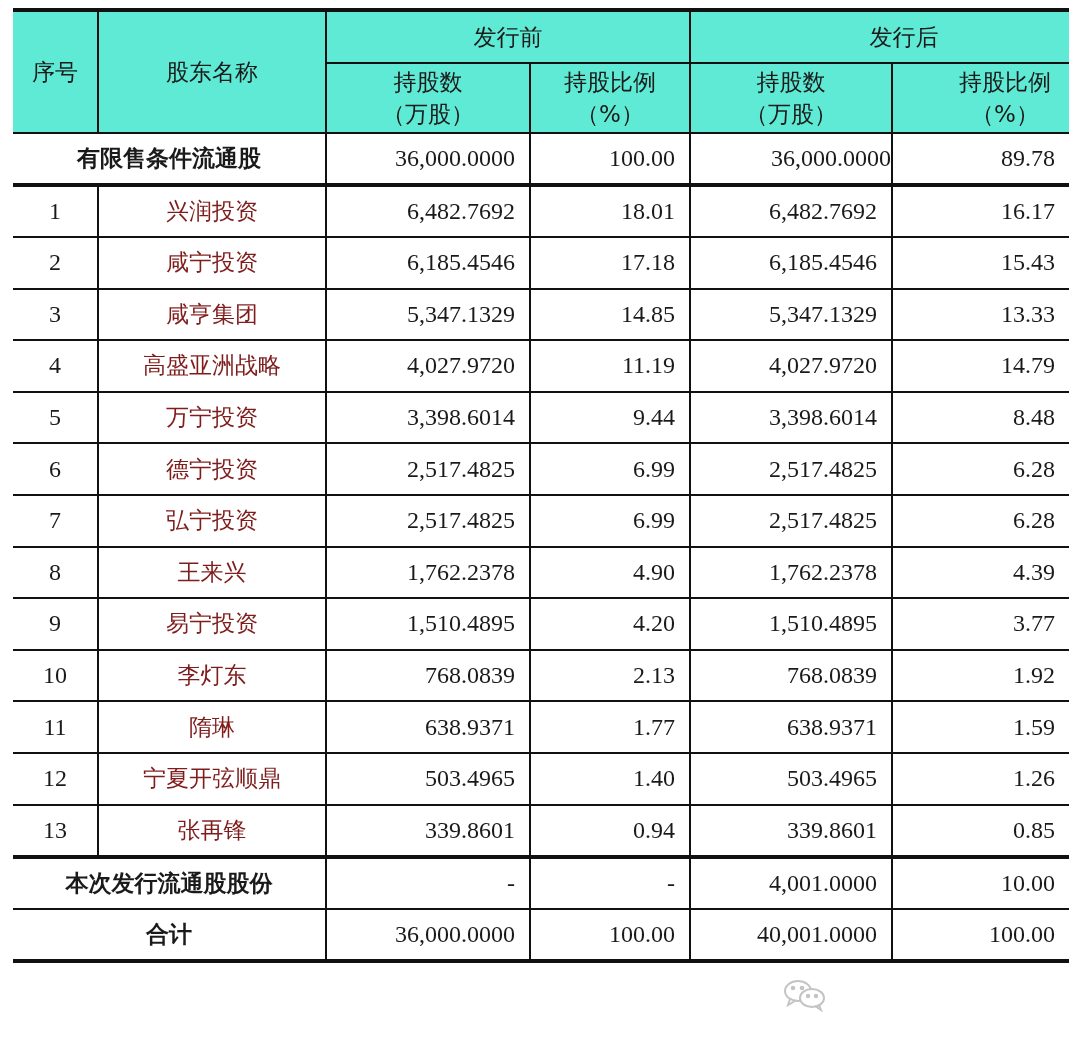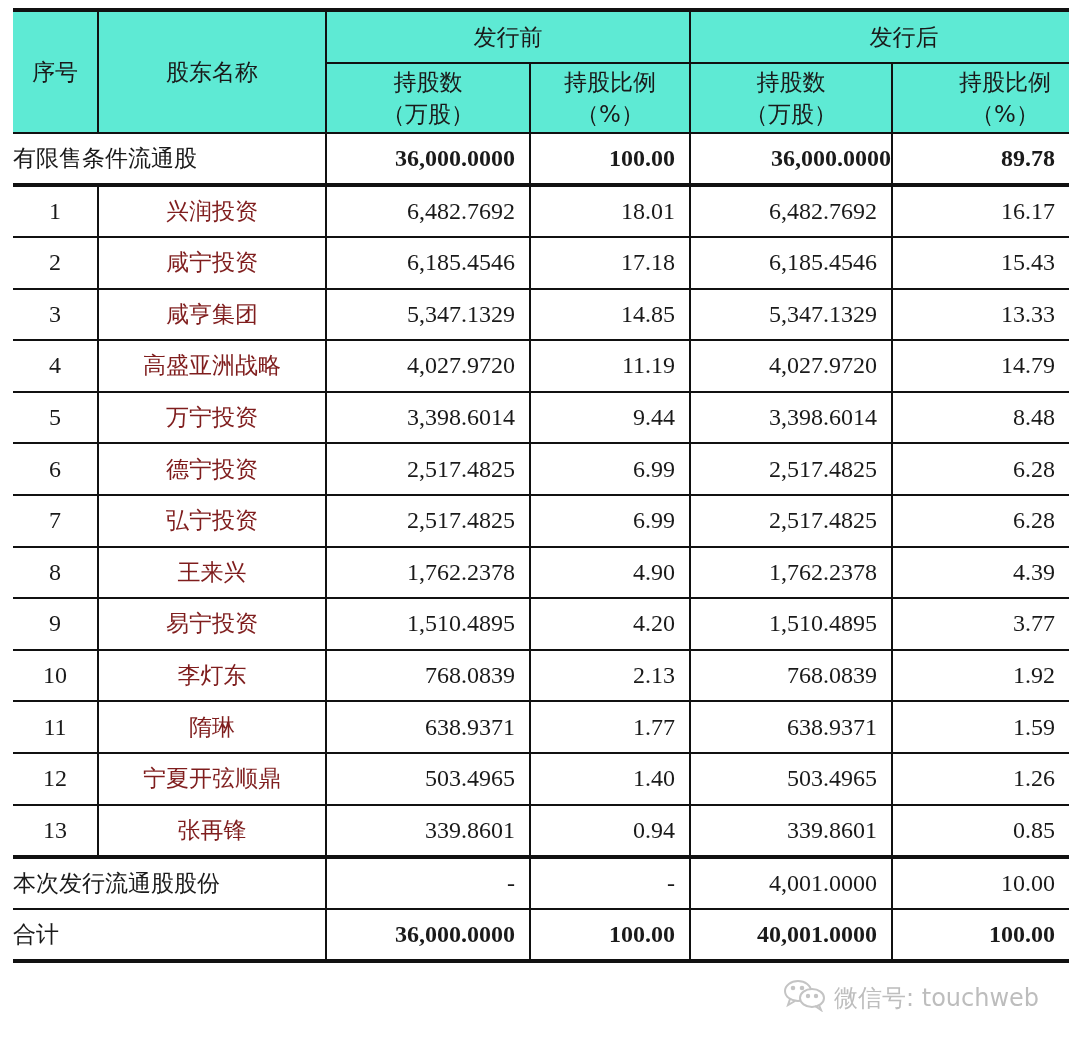--- a/index.html
+++ b/index.html
@@ -13,22 +13,22 @@
   thead tr:first-child th { border-top:4px solid #111; }
   tbody tr:last-child td { border-bottom:4px solid #111; }
   table tr td:first-child, table tr th:first-child { border-left:none; }
   table tr td:last-child, table tr th:last-child { border-right:none;padding-left:48px; }
   th { background:#5eead4; font-family:"DejaVu Sans","Liberation Sans",sans-serif; font-weight:normal; font-size:23px; }
   th.group { height:50px; }
   th.sub { height:68px; line-height:32px; }
   .num { text-align:right; padding-right:14px; font-family:"Liberation Serif","DejaVu Serif",serif; font-size:24px; }
   .ctr { text-align:center; font-family:"Liberation Serif","DejaVu Serif",serif; font-size:24px; }
   .name { text-align:center; font-family:"DejaVu Sans","Liberation Sans",sans-serif; font-size:23px; color:#7f1d1d; }
-  .bold { font-weight:bold;text-align:right; }
-  .lbl { font-family:"DejaVu Sans","Liberation Sans",sans-serif; font-size:23px; font-weight:normal;margin-top:12px; }
+  .bold { font-weight:normal;text-align:right; }
+  .lbl { text-align:center; font-family:"DejaVu Sans","Liberation Sans",sans-serif; font-size:23px; font-weight:bold;margin-top:12px; }
   tr.r { height:51.6px; }
   .wm { position:absolute; left:782px; top:978px; display:flex; align-items:center; gap:6px;
         color:#bdbdbd; font-family:"DejaVu Sans","Liberation Sans",sans-serif; font-size:24px; }
   .wm svg { width:46px; height:34px; }
 </style>
 </head>
 <body>
 
 <div class="wrap">
 <table>
@@ -194,14 +194,13 @@
       <ellipse cx="16" cy="13" rx="13" ry="10"></ellipse>
       <path d="M8 21 L6 27 L13 23"></path>
       <ellipse cx="30" cy="20" rx="12" ry="9" fill="#fff"></ellipse>
       <path d="M37 27 L39 32 L33 28"></path>
       <circle cx="11" cy="10" r="1.3" fill="#c4c4c4"></circle>
       <circle cx="20" cy="10" r="1.3" fill="#c4c4c4"></circle>
       <circle cx="26" cy="18" r="1.2" fill="#c4c4c4"></circle>
       <circle cx="34" cy="18" r="1.2" fill="#c4c4c4"></circle>
     </svg>
   </span>
-  <span>微信号: touchweb</span>
 </div>
 
 </body></html>

